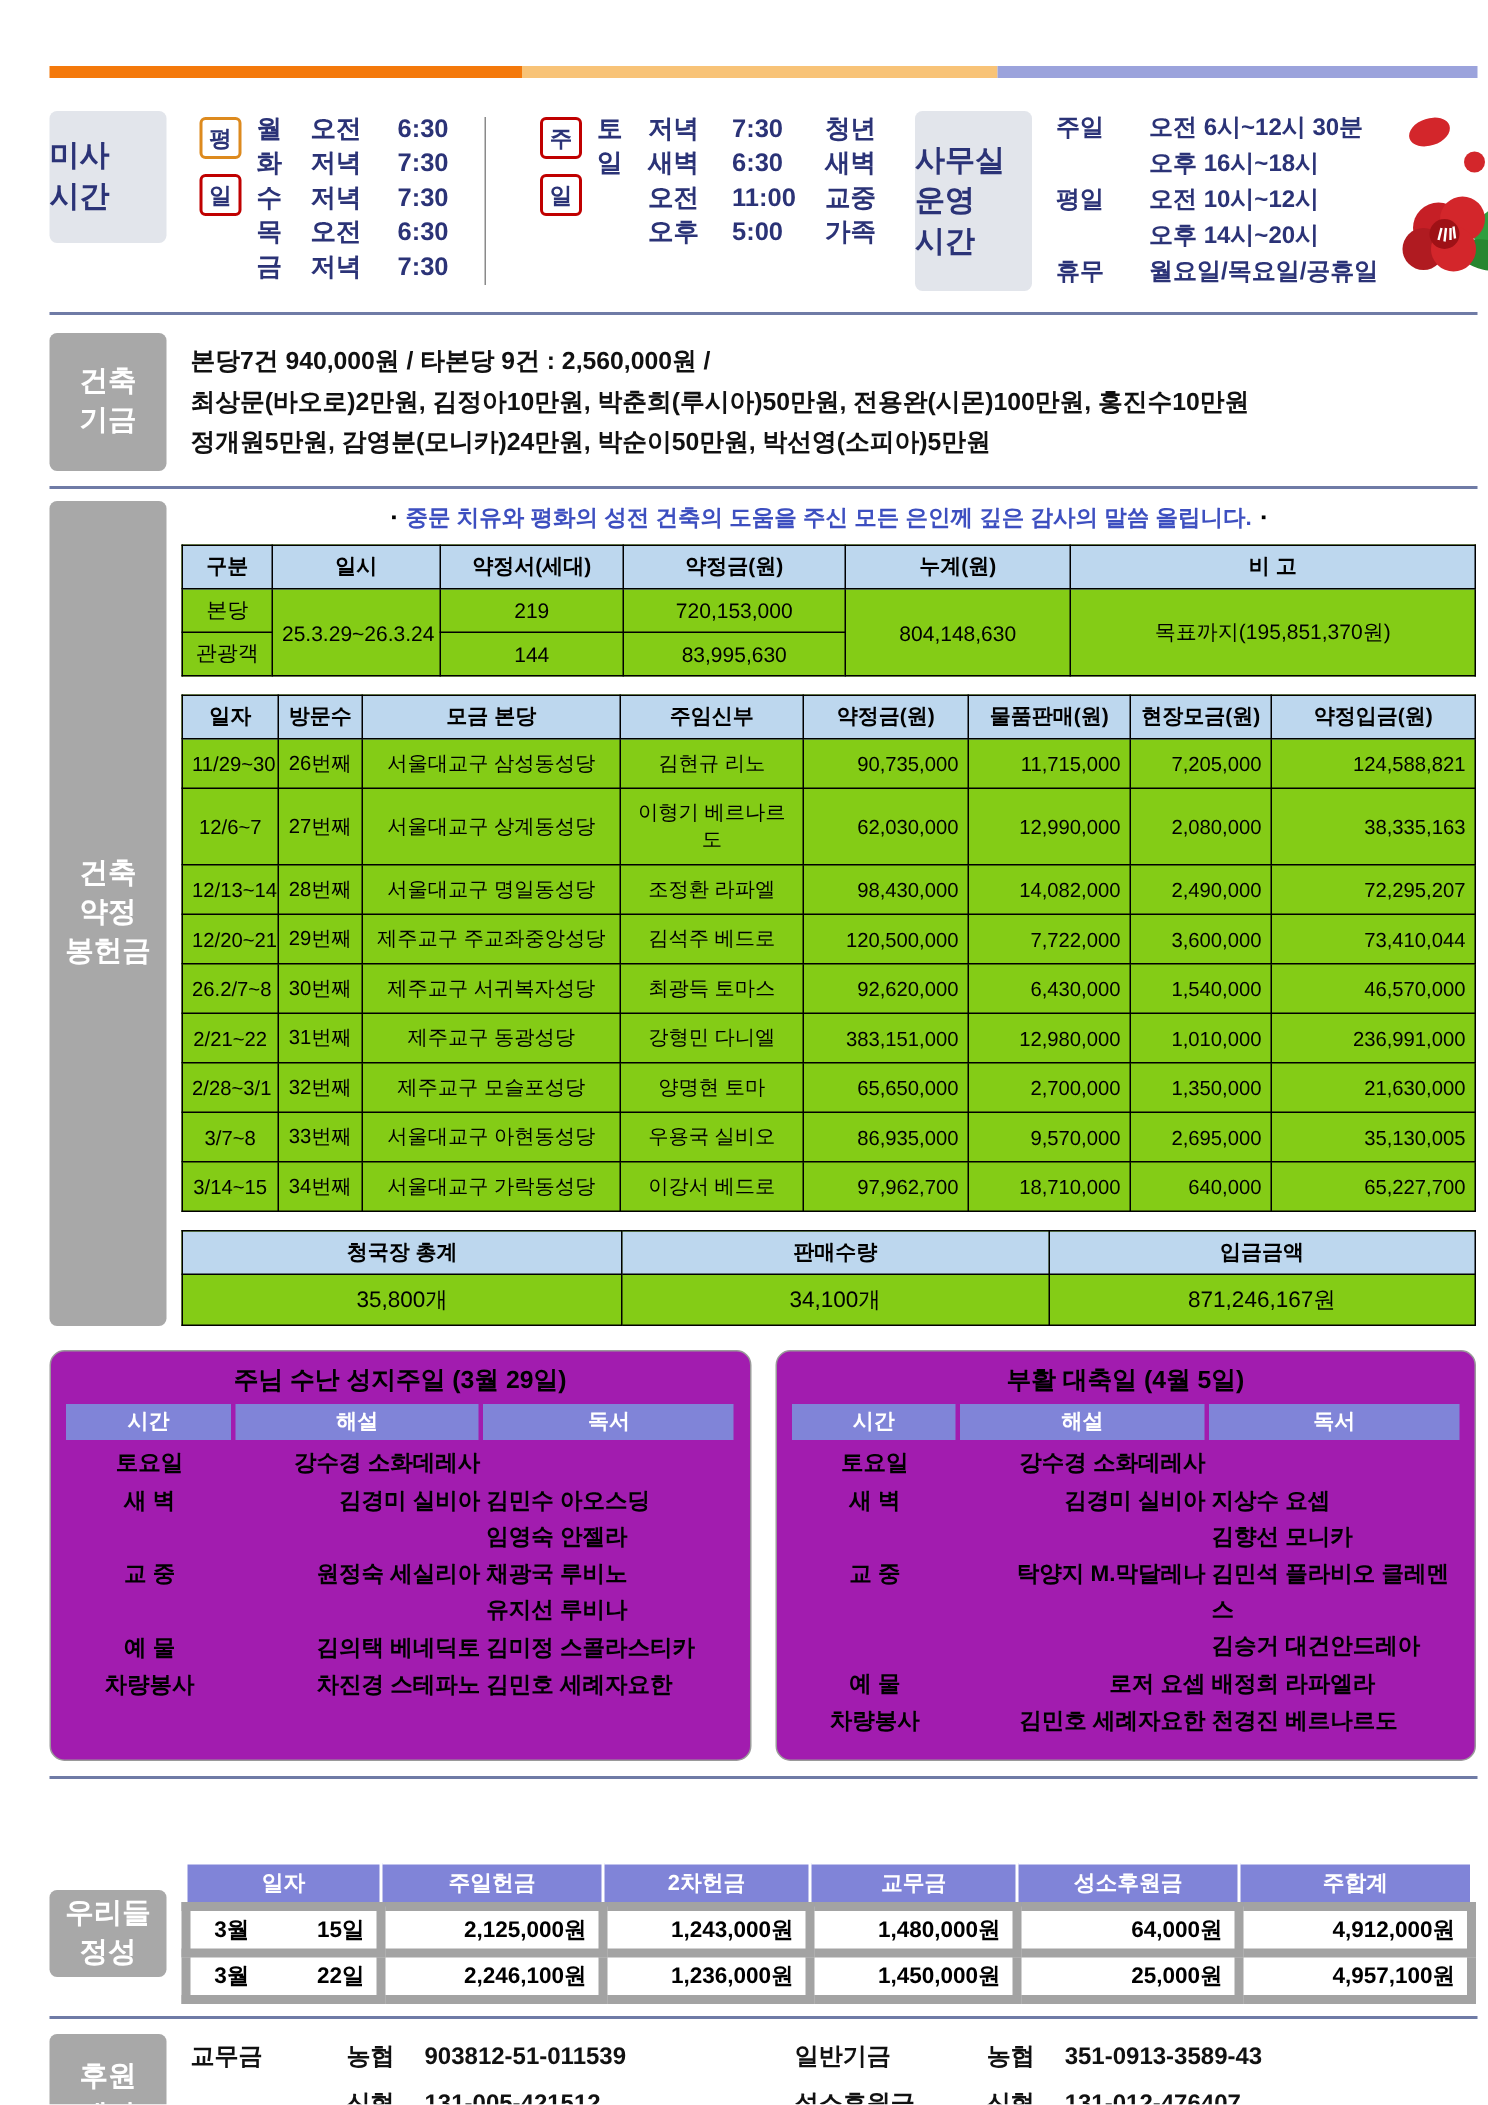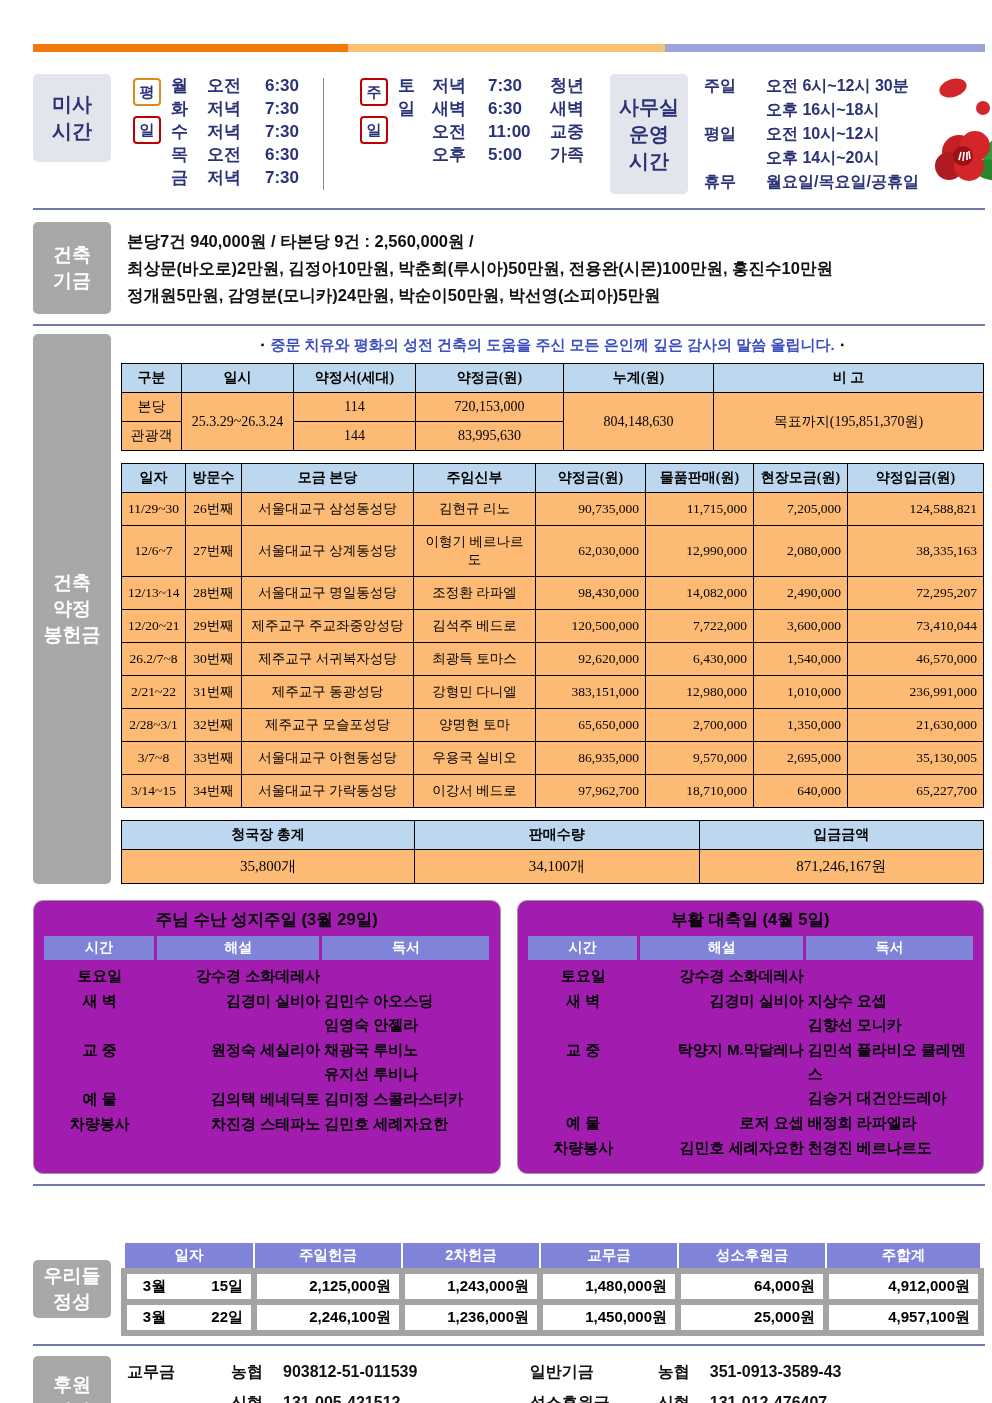--- a/index.html
+++ b/index.html
@@ -11,21 +11,21 @@
   .topbar .seg1{width:315px;background:#F4790B;}
   .topbar .seg2{width:317px;background:#F8C377;}
   .topbar .seg3{width:320px;background:#9BA3DC;}
 
   .sep{border:none;border-top:2px solid #6F7BA6;margin:0 7px 0 33px;}
 
   .sec{display:flex;align-items:flex-start;padding-left:33px;padding-right:8px;}
 
   
   .label-light{width:78px;min-height:88px;background:#E2E5EB;border-radius:5px;color:#2B3377;
-    font-weight:bold;font-size:20px;line-height:27px;text-align:center;display:flex;
+    font-weight:bold;font-size:20px;line-height:27px;display:flex;
     flex-direction:column;justify-content:center;flex:none;}
   .label-dark{width:78px;background:#A8A8A8;border-radius:5px;color:#fff;font-weight:bold;
     font-size:19px;line-height:26px;text-align:center;display:flex;flex-direction:column;
     justify-content:center;flex:none;}
 
   
   .sec-mass{padding-top:22px;padding-bottom:14px;}
   .mass-block{display:flex;margin-left:22px;}
   .tagcol{display:flex;flex-direction:column;gap:10px;margin:4px 10px 0 0;}
   .tag{width:24px;height:24px;border-radius:4px;color:#2B3377;font-weight:bold;font-size:15px;
@@ -51,21 +51,21 @@
   .fund-lines{margin-left:16px;font-size:16.5px;font-weight:600;color:#111;line-height:27px;}
   .label-dark.fund{min-height:92px;}
 
   
   .sec-pledge{padding-top:8px;padding-bottom:4px;}
   .label-dark.tall{align-self:stretch;}
   .pledge-main{margin-left:10px;flex:1;}
   .notice{text-align:center;color:#3D4FC0;font-weight:bold;font-size:15px;margin:2px 0 8px 0;}
   .notice .sq{color:#000;font-size:10px;vertical-align:2px;margin:0 6px;}
 
-  table.data{border-collapse:collapse;width:100%;table-layout:fixed;background:#fdba74;font-family:Liberation Serif, serif;}
+  table.data{border-collapse:collapse;width:100%;table-layout:fixed;background:#84cc16;}
   table.data th{background:#BDD7EE;border:1.4px solid #000;font-weight:bold;font-size:14px;
     padding:5px 2px;text-align:center;}
   table.data td{border:1.4px solid #000;font-size:14px;padding:5px 6px;}
   td.ctr{text-align:center;}
   td.num{text-align:right;}
   table.tB{margin-top:12px;}
   table.tB td{padding:7px 6px;font-size:13.5px;}
   table.tC{margin-top:12px;}
   table.tC td{padding:7px 6px;font-size:15px;text-align:center;}
 
@@ -255,21 +255,21 @@
           <th>구분</th>
           <th>일시</th>
           <th>약정서(세대)</th>
           <th>약정금(원)</th>
           <th>누계(원)</th>
           <th>비 고</th>
         </tr>
         <tr>
           <td class="ctr">본당</td>
           <td class="ctr" rowspan="2">25.3.29~26.3.24</td>
-          <td class="ctr">114</td>
+          <td class="ctr">219</td>
           <td class="ctr">720,153,000</td>
           <td class="ctr" rowspan="2">804,148,630</td>
           <td class="ctr" rowspan="2">목표까지(195,851,370원)</td>
         </tr>
         <tr>
           <td class="ctr">관광객</td>
           <td class="ctr">144</td>
           <td class="ctr">83,995,630</td>
         </tr>
       </tbody>

